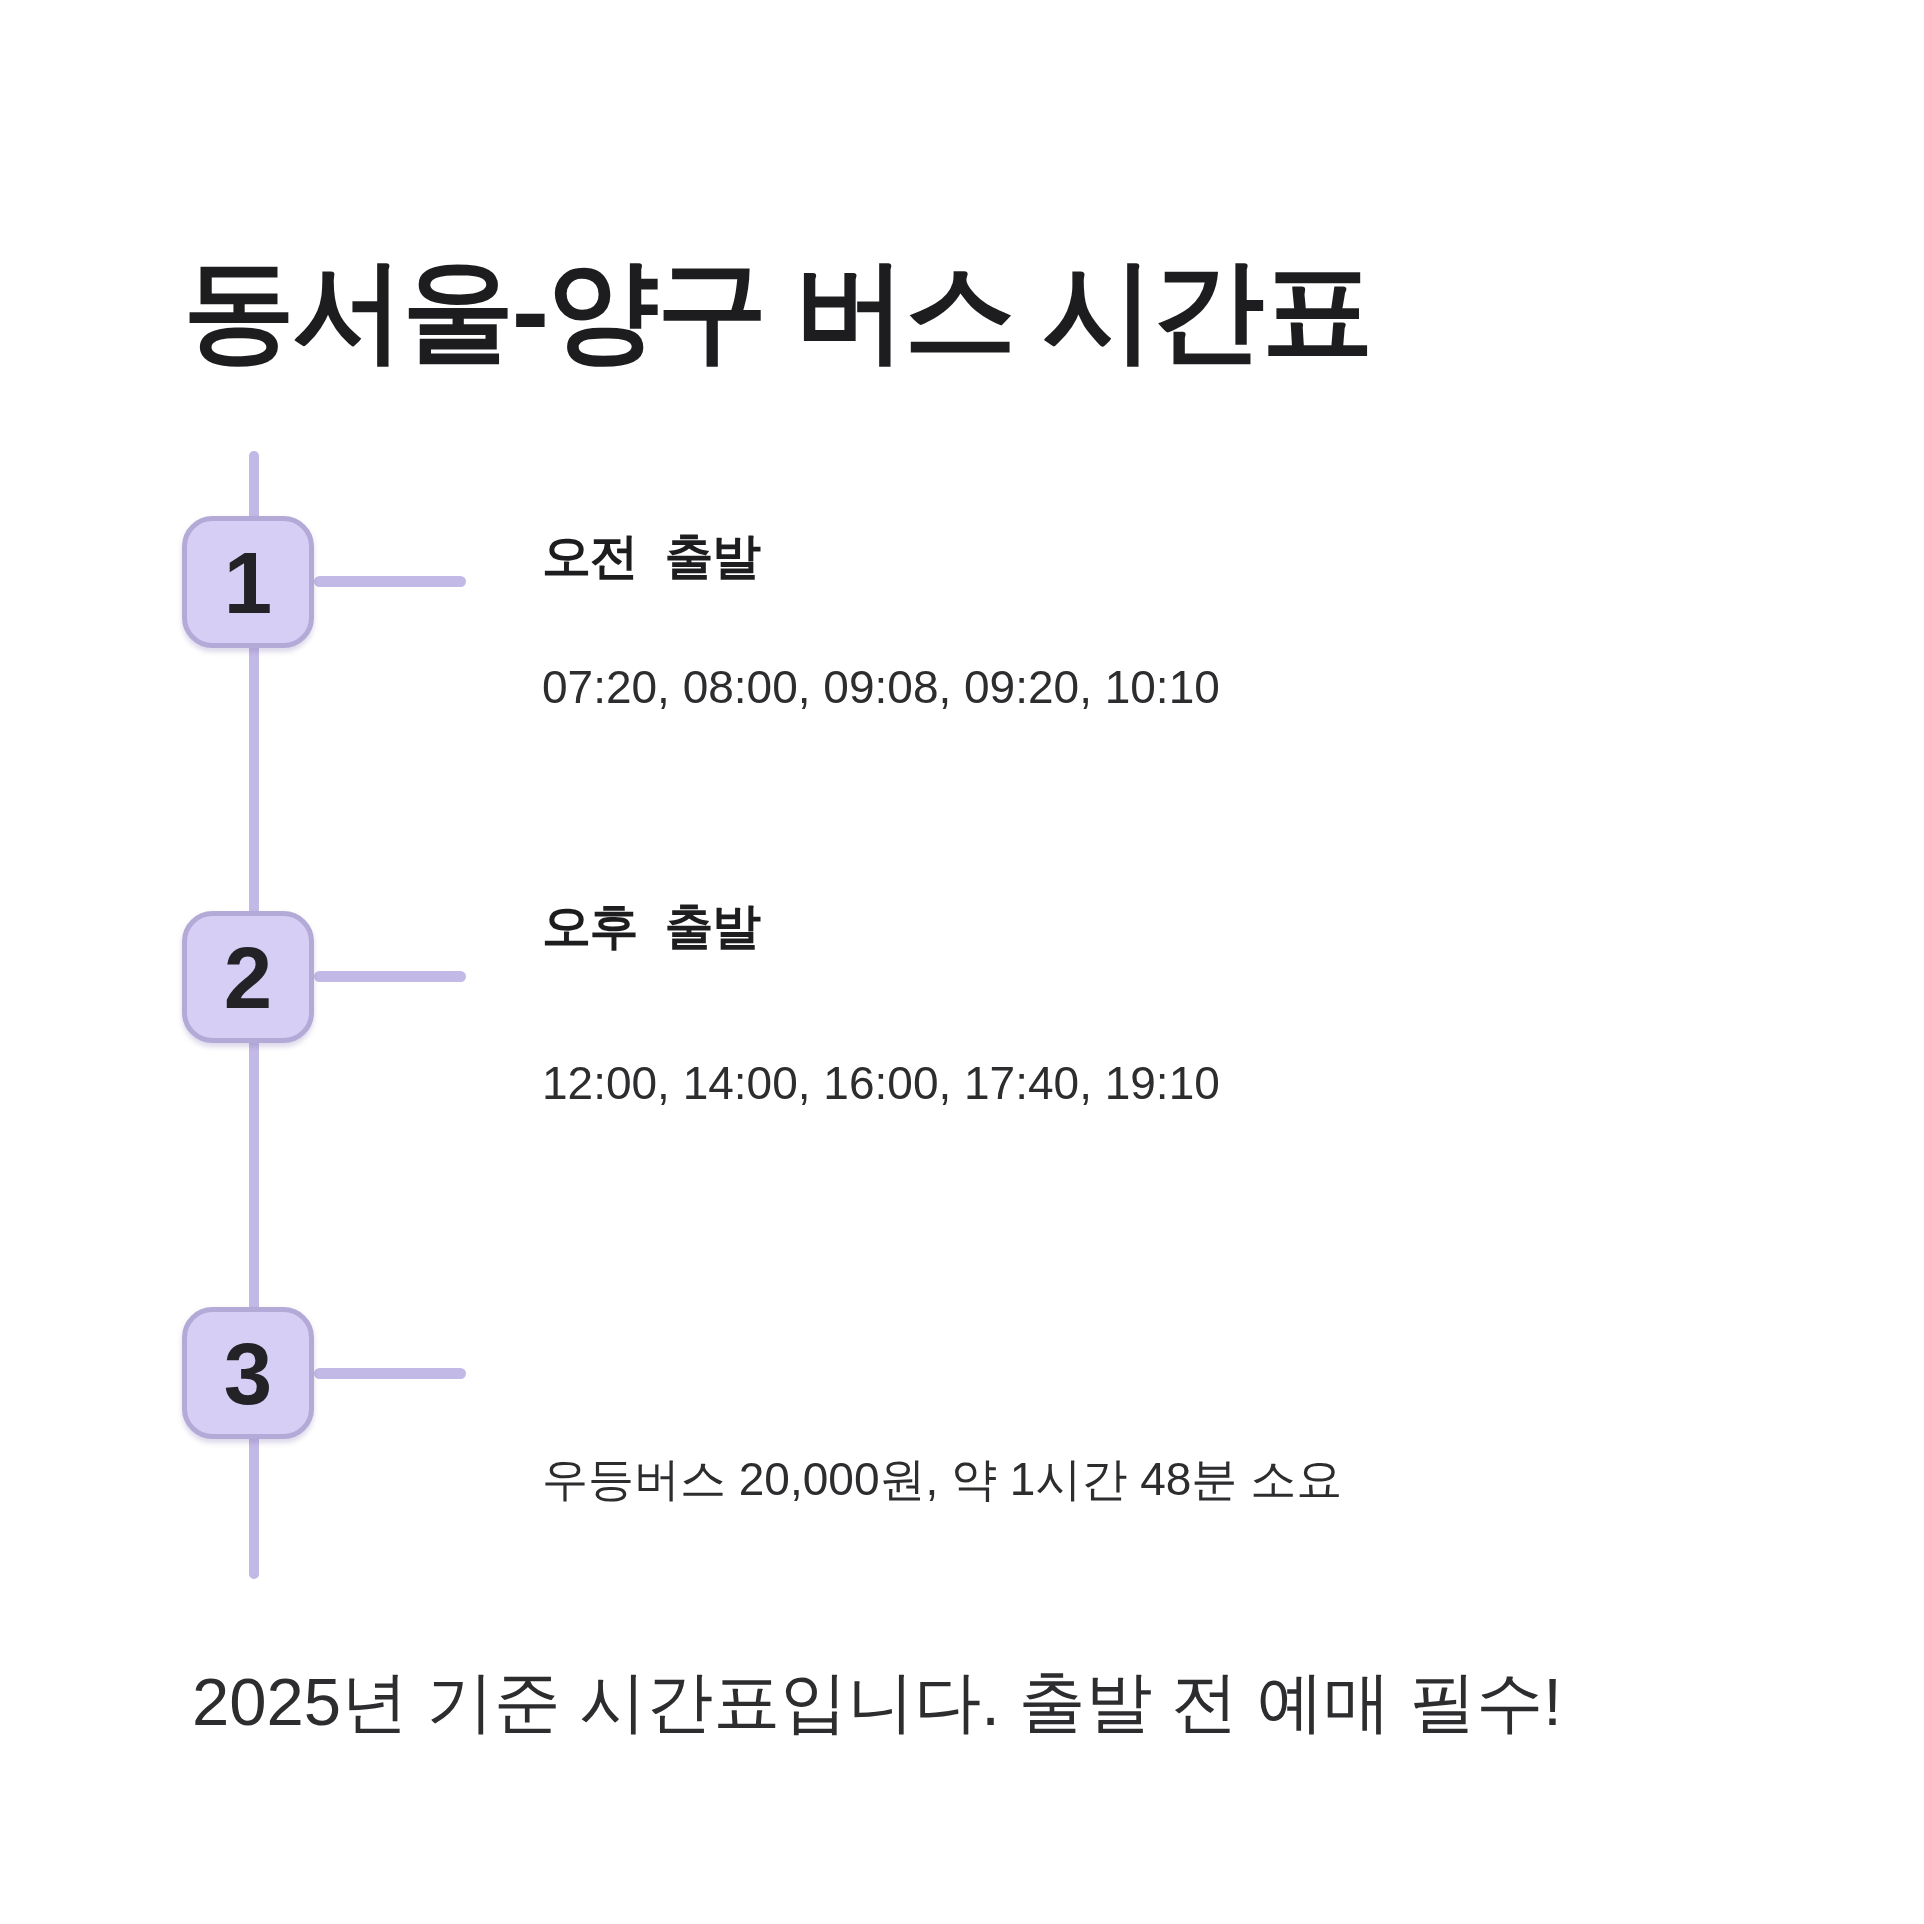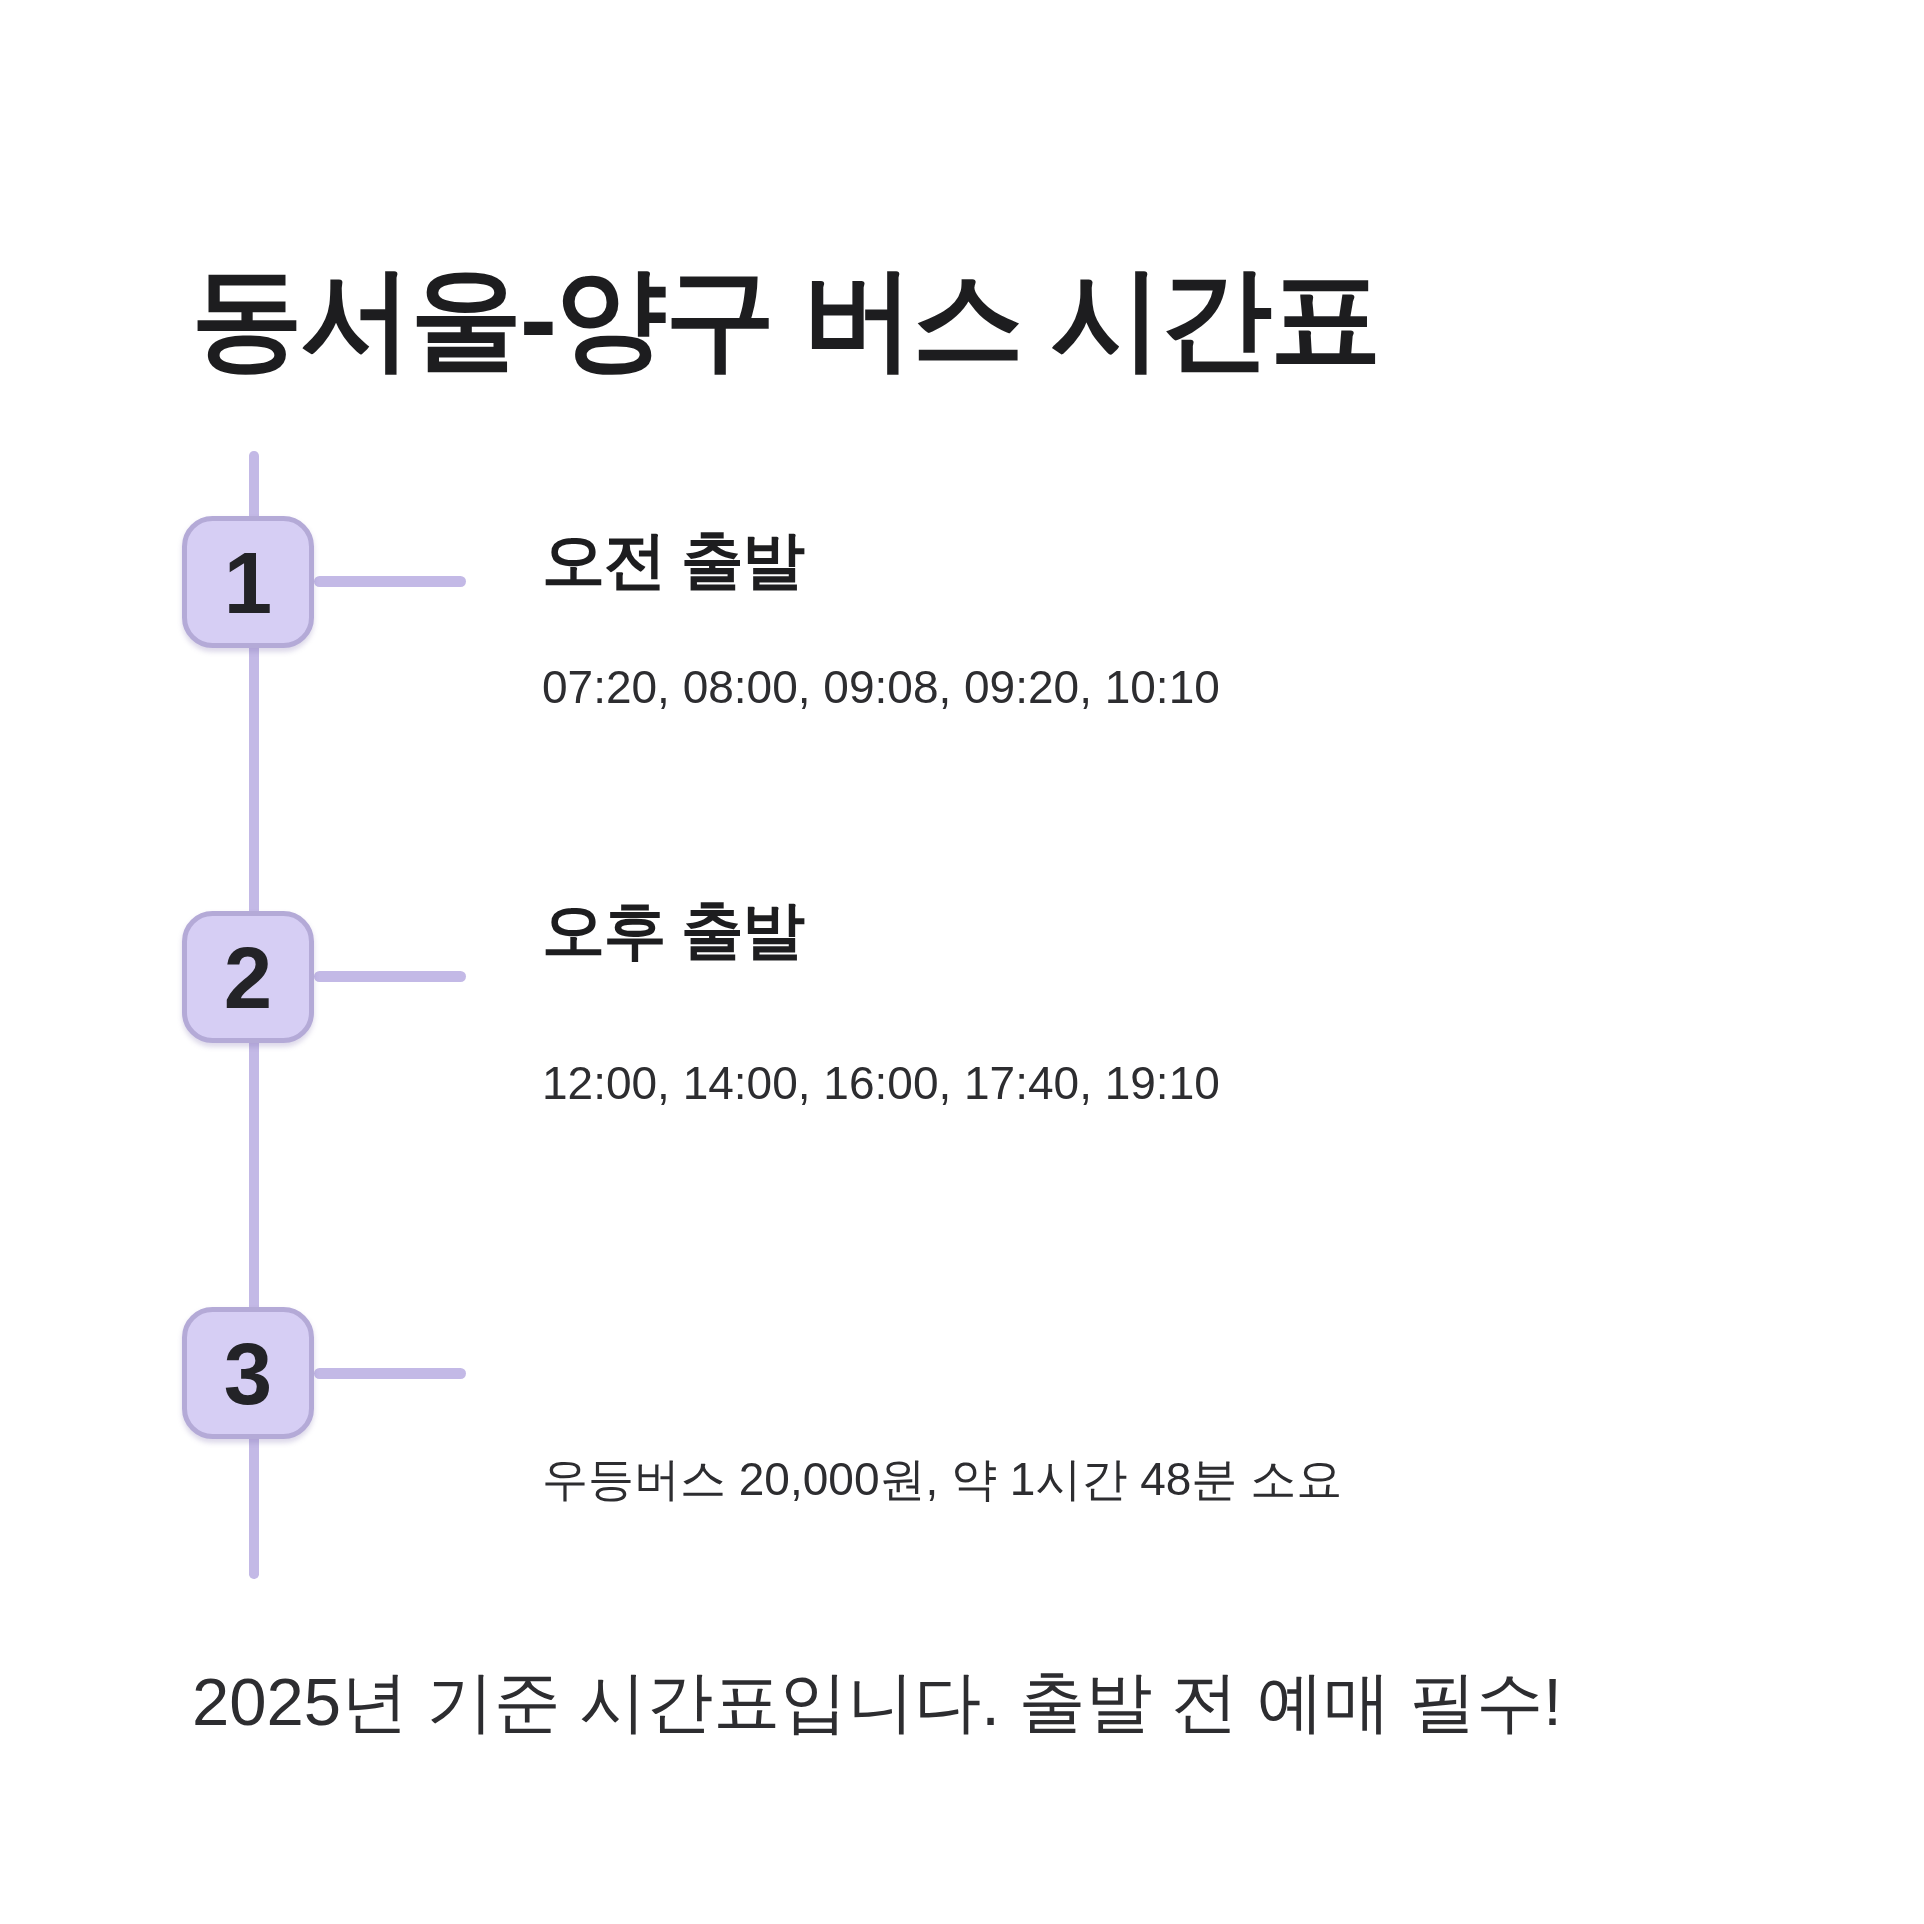--- a/index.html
+++ b/index.html
@@ -12,21 +12,21 @@
     position: relative;
     width: 1925px;
     height: 1925px;
     background: var(--background, #ffffff);
     overflow: hidden;
   }
   .page-title {
     position: absolute;
     left: 183px;
     top: 255px;
-    margin: 8px;
+    margin: 0;
     font-size: 112px;
     line-height: 1.0;
     font-weight: 800;
     letter-spacing: -2.4px;
     color: var(--text-primary, #1d1d1f);
     white-space: nowrap;
   }
   .timeline-line {
     position: absolute;
     left: 249px;
@@ -67,26 +67,27 @@
   .badge-number {
     font-size: 87px;
     font-weight: 700;
     color: #232327;
     line-height: 1;
   }
   .item-title {
     position: absolute;
     left: 542px;
     margin: 0;
-    font-size: 63px;
+    font-size: 49px;
     line-height: 88px;
     font-weight: 700;
     letter-spacing: -1.6px;
     color: var(--text-primary, #1d1d1f);
     white-space: nowrap;
+    font-family: Liberation Mono, monospace;
   }
   .item-title.t1 { top: 516px; }
   .item-title.t2 { top: 886px; }
   .item-title.t3 { top: 1307px; }
   .item-desc {
     position: absolute;
     left: 542px;
     margin: 0;
     font-size: 46px;
     line-height: 79px;

